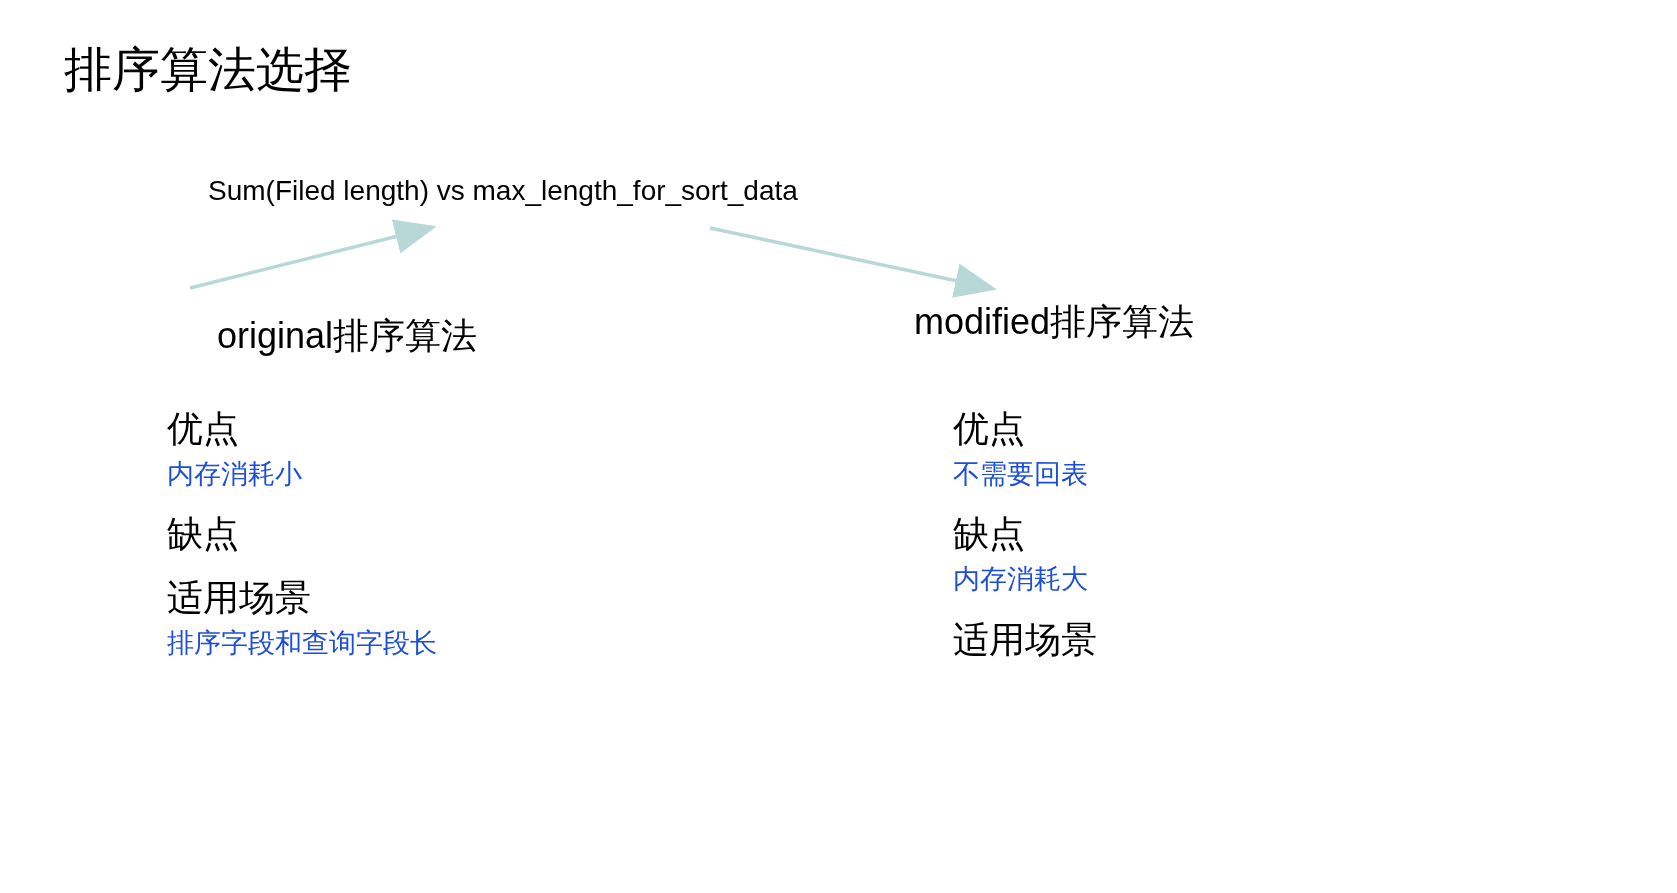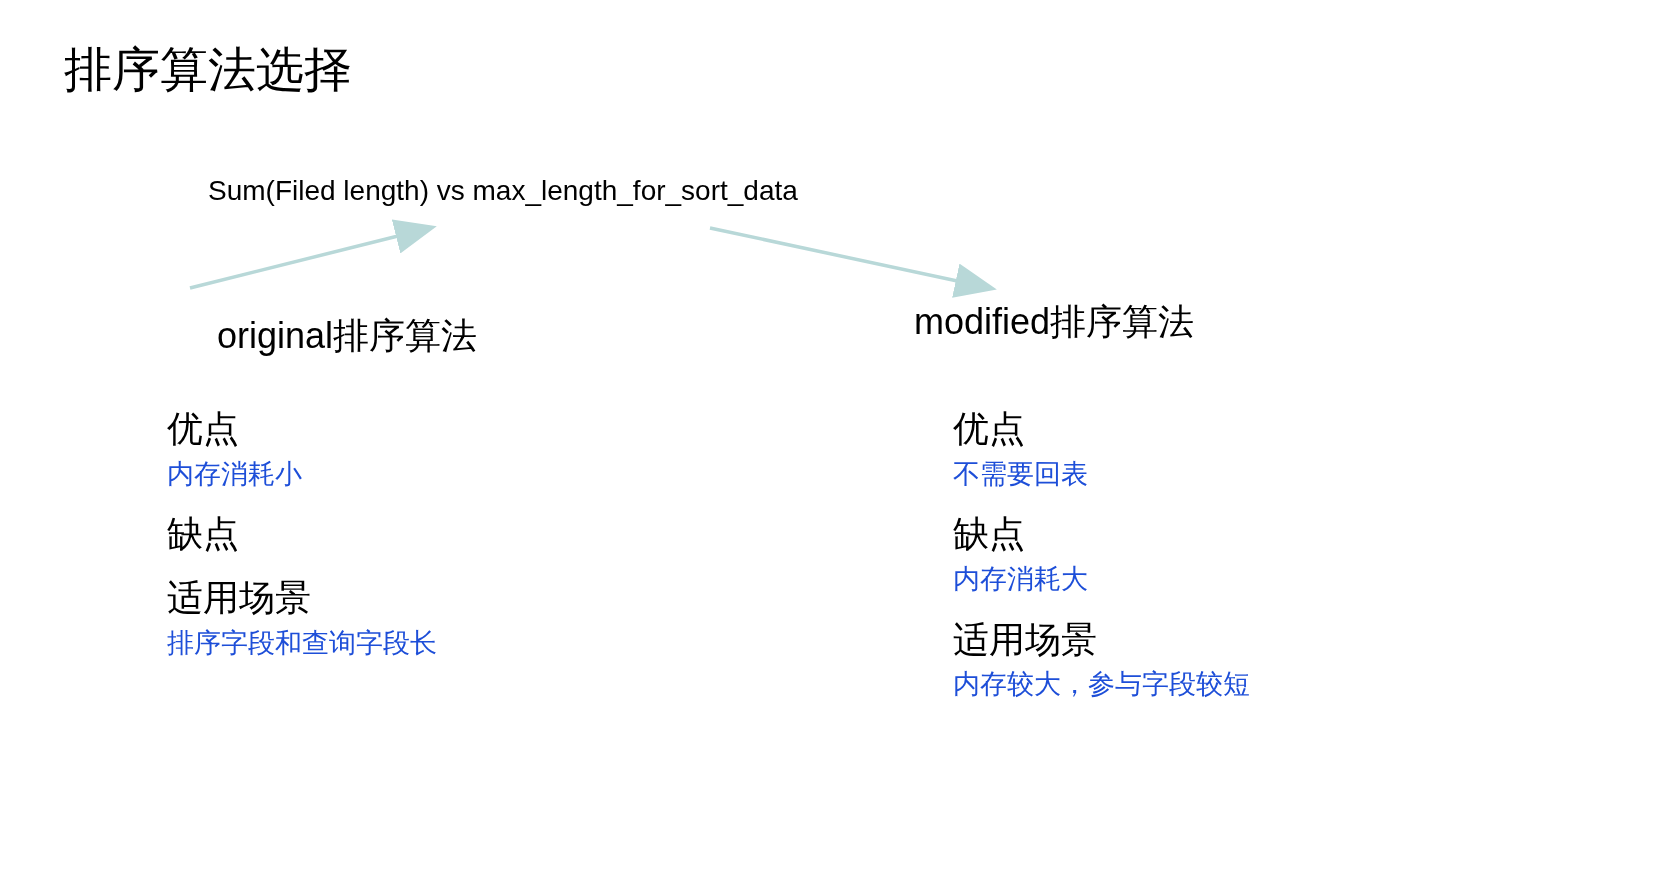--- a/index.html
+++ b/index.html
@@ -116,14 +116,13 @@
   <div class="big-label">适用场景</div>
   <div class="small-label">排序字段和查询字段长</div>
 </div>
 
 <div class="section section-right">
   <div class="big-label">优点</div>
   <div class="small-label">不需要回表</div>
   <div class="big-label">缺点</div>
   <div class="small-label">内存消耗大</div>
   <div class="big-label">适用场景</div>
-  <div class="small-label">内存较大，参与字段较短</div>
 </div>
 
 </body></html>

